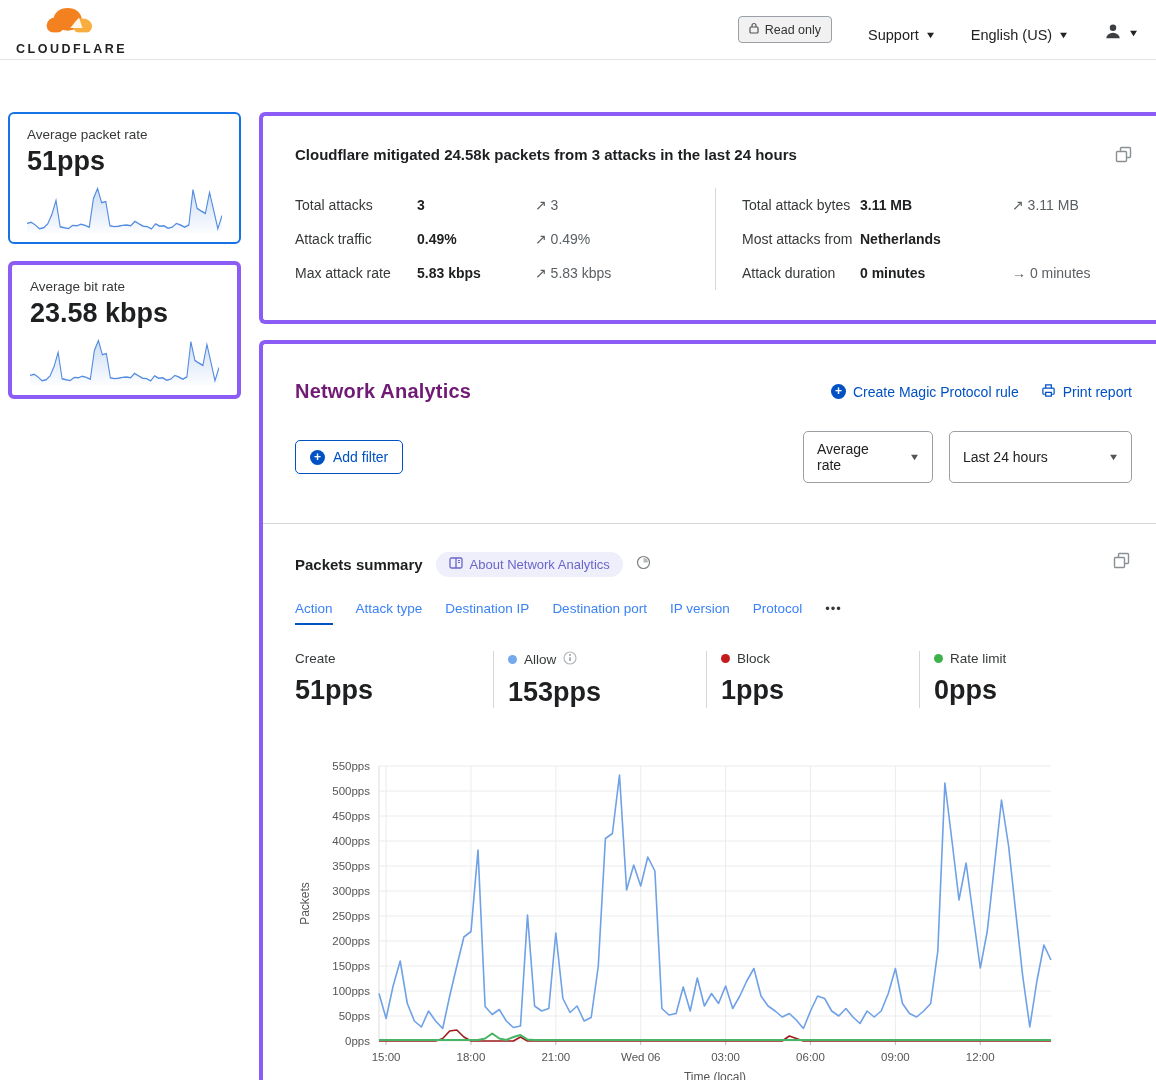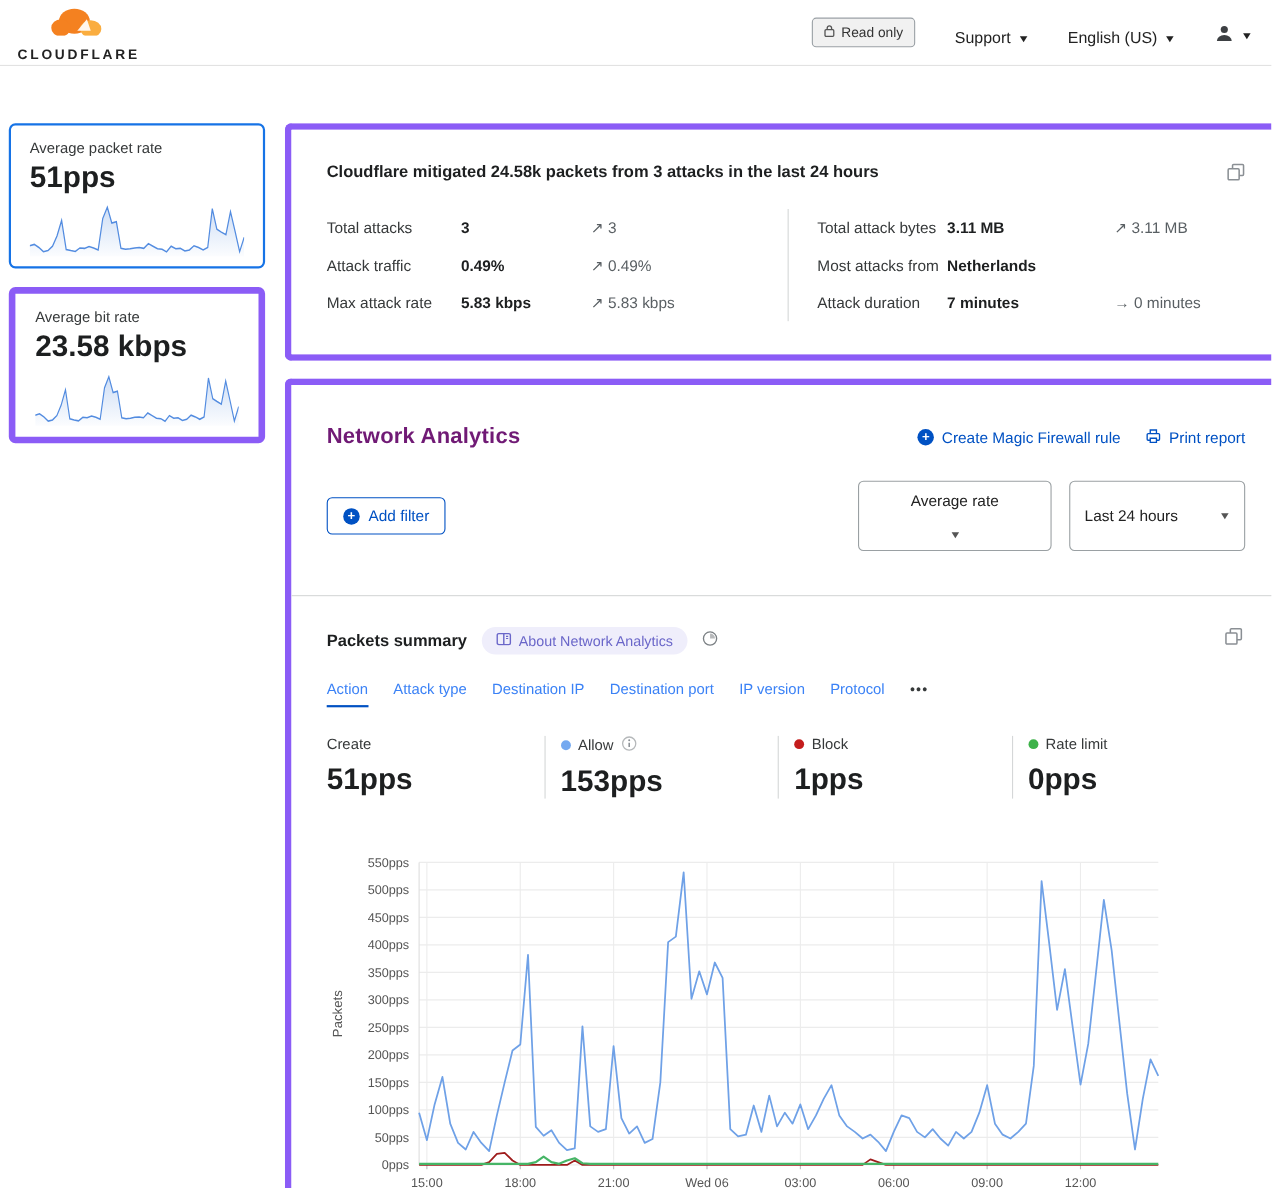--- a/index.html
+++ b/index.html
@@ -15,21 +15,21 @@
   .readonly-badge { display:flex; align-items:center; gap:6px; background:#f1f1f1;
     border:1px solid #9aa0a5; border-radius:4px; padding:5px 10px; font-size:12.5px; color:#333; }
   .menu-item { display:flex; align-items:center; gap:7px; font-size:14.5px; color:#222; cursor:pointer; }
   .chev { font-size:9px; color:#222; transform:scaleX(1.3); }
 
   
   .page { display:flex; gap:18px; padding:52px 0 0 8px; align-items:flex-start; }
   .metric-col { width:233px; flex:none; display:flex; flex-direction:column; gap:17px; }
   .main-col { flex:1; min-width:0; display:flex; flex-direction:column; gap:16px; }
 
-  .card { background:#fff; border:6px solid #8b5cf6; border-radius:6px; }
+  .card { background:#fff; border:4px solid #8b5cf6; border-radius:6px; }
 
   
   .metric-card { padding:14px 18px 8px; cursor:pointer; }
   .metric-card.selected { border:2px solid #1673e6; padding:13px 17px 7px; }
   .metric-label { font-size:13.5px; color:#36393a; }
   .metric-value { font-size:27px; font-weight:bold; color:#1d1f20; margin-top:4px; }
   .sparkline { display:block; margin-top:6px; width:100%; height:52px; }
 
   
   .summary-card { padding:30px 24px 30px 32px; border-right:none; border-radius:6px 0 0 6px; }
@@ -55,22 +55,22 @@
   .na-row2 { display:flex; justify-content:space-between; align-items:center; margin-top:28px; }
   .add-filter-btn { display:flex; align-items:center; gap:8px; border:1px solid #0051c3; border-radius:5px;
     background:#fff; color:#0051c3; font-size:14px; padding:8px 14px; cursor:pointer; font-family:inherit; }
   .plus-circle { width:15px; height:15px; border-radius:50%; background:#0051c3; color:#fff;
     font-size:12px; line-height:15px; text-align:center; display:inline-block; font-weight:bold; }
   .selects { display:flex; gap:16px; }
   .select { display:flex; align-items:center; justify-content:space-between; gap:18px;
     border:1px solid #9aa0a3; border-radius:5px; padding:9px 13px; font-size:14px; color:#222;
     background:#fff; cursor:pointer; }
   .select .chev { color:#555; }
-  .select.metric { width:176px;flex-direction:column; }
-  .select.range { width:160px; }
+  .select.metric { width:130px; }
+  .select.range { width:183px; }
   .na-divider { border-top:1px solid #d5d7d8; }
 
   
   .pk-section { padding:28px 24px 0 32px; }
   .pk-head { display:flex; align-items:center; gap:13px; position:relative; }
   .pk-title { font-size:15px; font-weight:bold; color:#1d1f20; }
   .about-pill { display:flex; align-items:center; gap:7px; background:#efeefb; color:#6a66c9;
     font-size:13px; padding:5px 13px; border-radius:15px; cursor:pointer; }
   .copy-btn { cursor:pointer; background:none; border:none; padding:0; }
   .pk-copy { position:absolute; right:2px; top:0; }
@@ -204,35 +204,35 @@
               <div class="stat-value">3.11 MB</div>
               <div class="stat-delta">↗ 3.11 MB</div>
             </div>
             <div class="stat-row">
               <div class="stat-label">Most attacks from</div>
               <div class="stat-value">Netherlands</div>
               <div class="stat-delta"></div>
             </div>
             <div class="stat-row">
               <div class="stat-label">Attack duration</div>
-              <div class="stat-value">7 minutes</div>
+              <div class="stat-value">0 minutes</div>
               <div class="stat-delta">→ 0 minutes</div>
             </div>
           </div>
       </div>
     </section>
 
     <section class="card na-card">
       <div class="na-head">
         <div class="na-row1">
           <h1 class="na-title">Network Analytics</h1>
           <div class="na-links">
             <span class="na-link">
               <span class="plus-circle">+</span>
-              <span>Create Magic Firewall rule</span>
+              <span>Create Magic Protocol rule</span>
             </span>
             <span class="na-link">
               <span>
                 <svg width="15" height="15" viewBox="0 0 16 16">
                     <rect x="2" y="5.5" width="12" height="6.5" rx="1" fill="none" stroke="#0051c3" stroke-width="1.3"></rect>
                     <path d="M5 5.5 V2 h6 v3.5" fill="none" stroke="#0051c3" stroke-width="1.3"></path>
                     <path d="M5 10 h6 v4 h-6 Z" fill="#fff" stroke="#0051c3" stroke-width="1.3"></path>
                   </svg>
               </span>
               <span>Print report</span>

